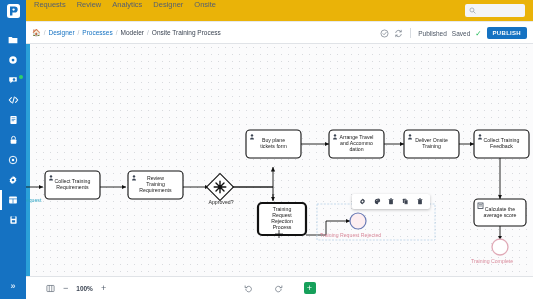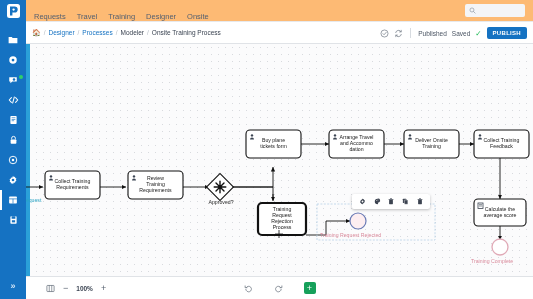--- a/index.html
+++ b/index.html
@@ -34,22 +34,22 @@
     text-align: center; color: #cfe3f6; font-size: 9px; font-weight: bold;
   }
   .sb-active-bar {
     position:absolute; left:0; width:2px; height:20px; background:#ffffff;
   }
 
   
   .topnav {
     position: absolute; left: 26px; top: 0;
     width: 507px; height: 22px;
-    background: #fdba74; border-bottom: 1px solid #e7e9ec;
-    display: flex; align-items: flex-end;
+    background: #eab308; border-bottom: 1px solid #e7e9ec;
+    display: flex; align-items: flex-start;
   }
   .topnav-links { display: flex; gap: 11px; margin-left: 8px; }
   .topnav-link {
     font-size: 7.5px; color: #556070; white-space: nowrap;
   }
   .search-box {
     position: absolute; right: 8px; top: 4px;
     width: 60px; height: 13px;
     background: #f4f5f7; border-radius: 2px;
     display: flex; align-items: center; padding-left: 4px;
@@ -220,22 +220,22 @@
         <rect x="4.4" y="8.4" width="5.2" height="3.4" fill="#1572c2"></rect>
       </svg>
     </div>
 
     <span class="sb-expand">»</span>
   </div>
 
   <div class="topnav">
     <div class="topnav-links">
       <span class="topnav-link">Requests</span>
-      <span class="topnav-link">Travel</span>
-      <span class="topnav-link">Training</span>
+      <span class="topnav-link">Review</span>
+      <span class="topnav-link">Analytics</span>
       <span class="topnav-link">Designer</span>
       <span class="topnav-link">Onsite</span>
     </div>
     <div class="search-box">
       <svg width="7" height="7" viewBox="0 0 16 16">
         <circle cx="6.8" cy="6.8" r="4.6" fill="none" stroke="#9aa3ae" stroke-width="1.8"></circle>
         <path d="M10.3 10.3 14 14" stroke="#9aa3ae" stroke-width="1.8" stroke-linecap="round"></path>
       </svg>
     </div>
   </div>

